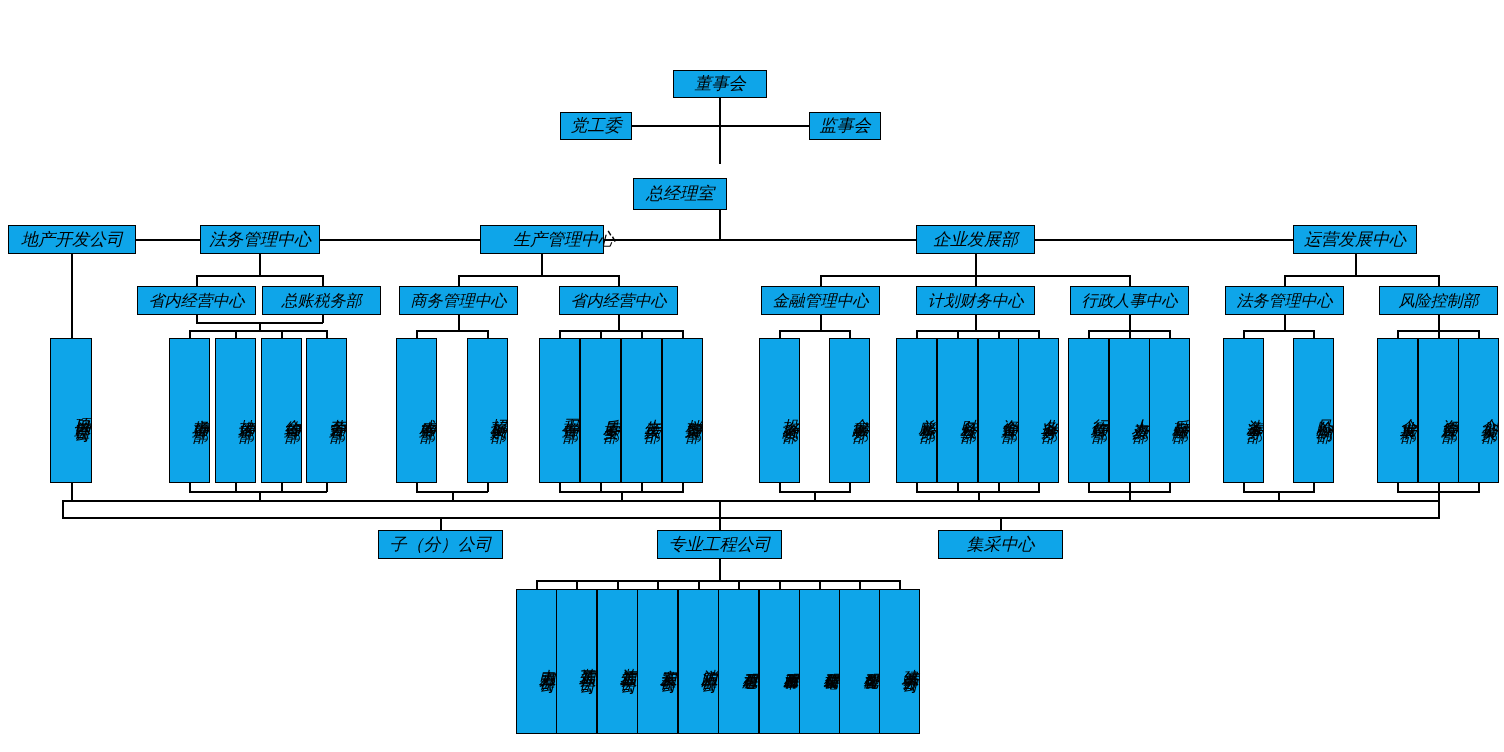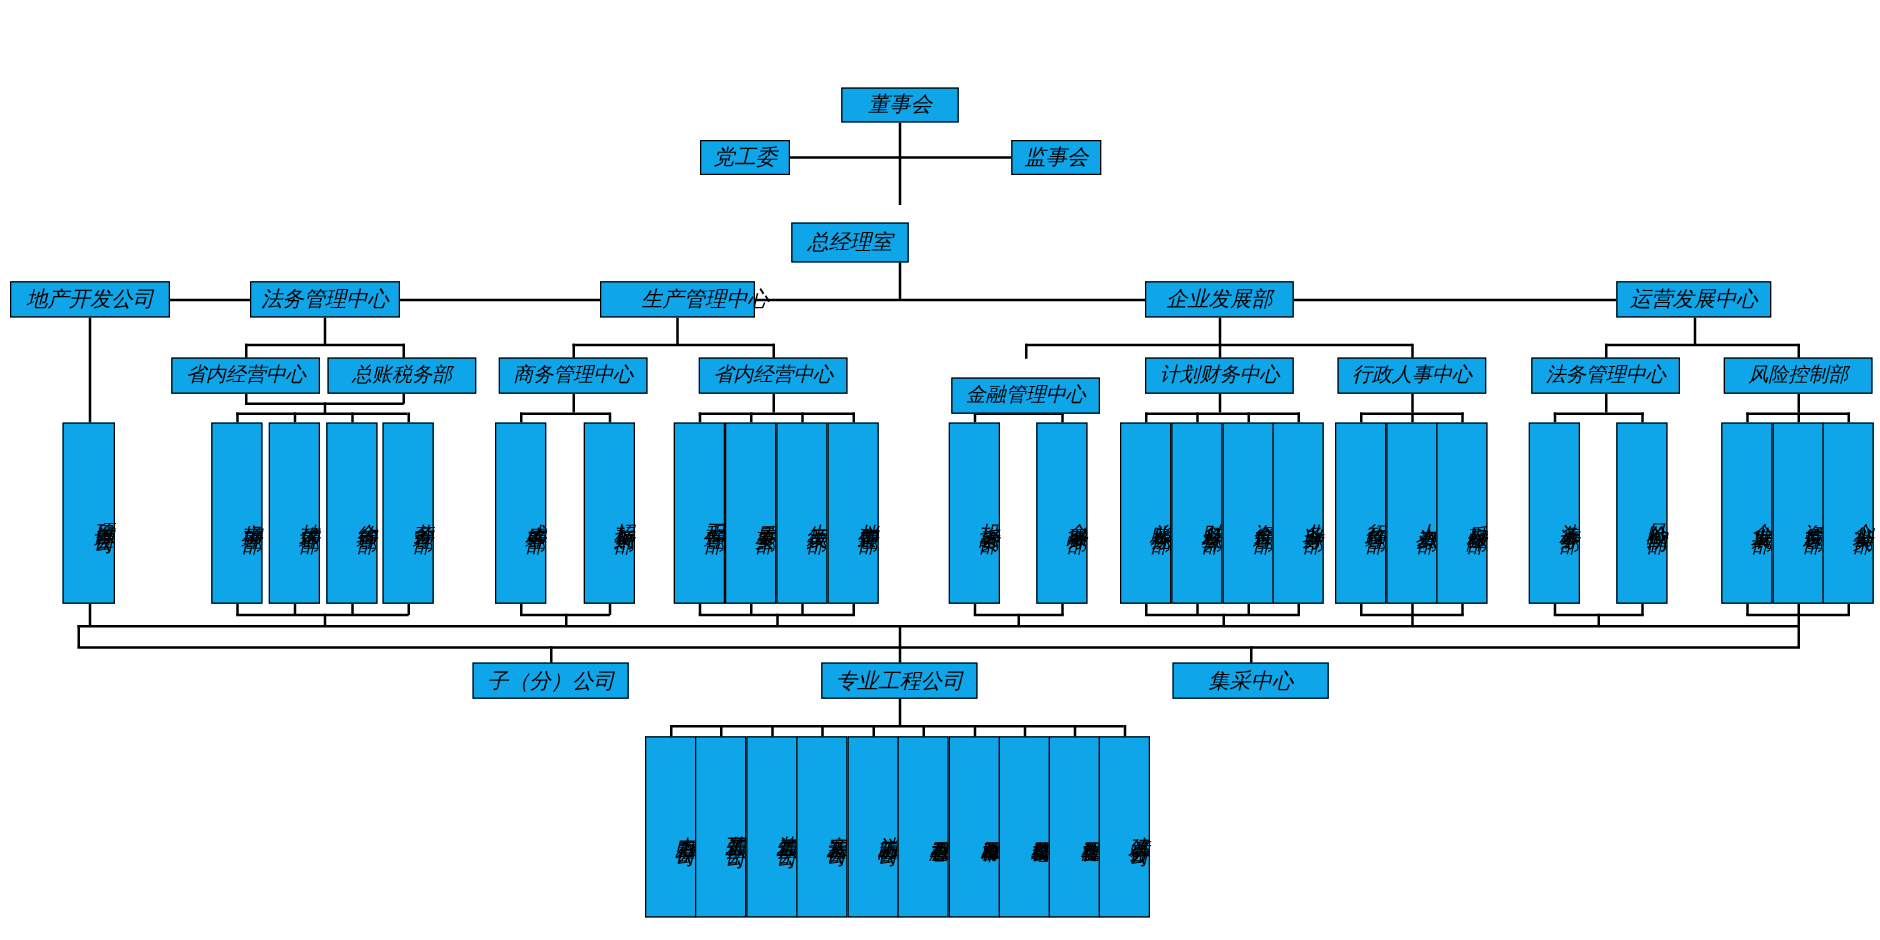--- a/index.html
+++ b/index.html
@@ -99,21 +99,21 @@
   <div class="ln lv" style="left:458px;top:275px;width:1.6px;height:12px;"></div>
   <div class="ln lv" style="left:618px;top:275px;width:1.6px;height:12px;"></div>
   <div class="box h sm" style="left:399px;top:286px;width:119px;height:29px;">商务管理中心</div>
   <div class="box h sm" style="left:559px;top:286px;width:119px;height:29px;">省内经营中心</div>
 
   <div class="ln lv" style="left:975px;top:254px;width:1.6px;height:22px;"></div>
   <div class="ln lh" style="left:820px;top:275px;width:310px;height:1.6px;"></div>
   <div class="ln lv" style="left:820px;top:275px;width:1.6px;height:12px;"></div>
   <div class="ln lv" style="left:975px;top:275px;width:1.6px;height:12px;"></div>
   <div class="ln lv" style="left:1129px;top:275px;width:1.6px;height:12px;"></div>
-  <div class="box h sm" style="left:761px;top:286px;width:119px;height:29px;margin-top:16px;">金融管理中心</div>
+  <div class="box h sm" style="left:761px;top:286px;width:119px;height:29px;">金融管理中心</div>
   <div class="box h sm" style="left:916px;top:286px;width:119px;height:29px;">计划财务中心</div>
   <div class="box h sm" style="left:1070px;top:286px;width:119px;height:29px;">行政人事中心</div>
 
   <div class="ln lv" style="left:1355px;top:254px;width:1.6px;height:22px;"></div>
   <div class="ln lh" style="left:1284px;top:275px;width:155px;height:1.6px;"></div>
   <div class="ln lv" style="left:1284px;top:275px;width:1.6px;height:12px;"></div>
   <div class="ln lv" style="left:1438px;top:275px;width:1.6px;height:12px;"></div>
   <div class="box h sm" style="left:1225px;top:286px;width:119px;height:29px;">法务管理中心</div>
   <div class="box h sm" style="left:1379px;top:286px;width:119px;height:29px;">风险控制部</div>
 

